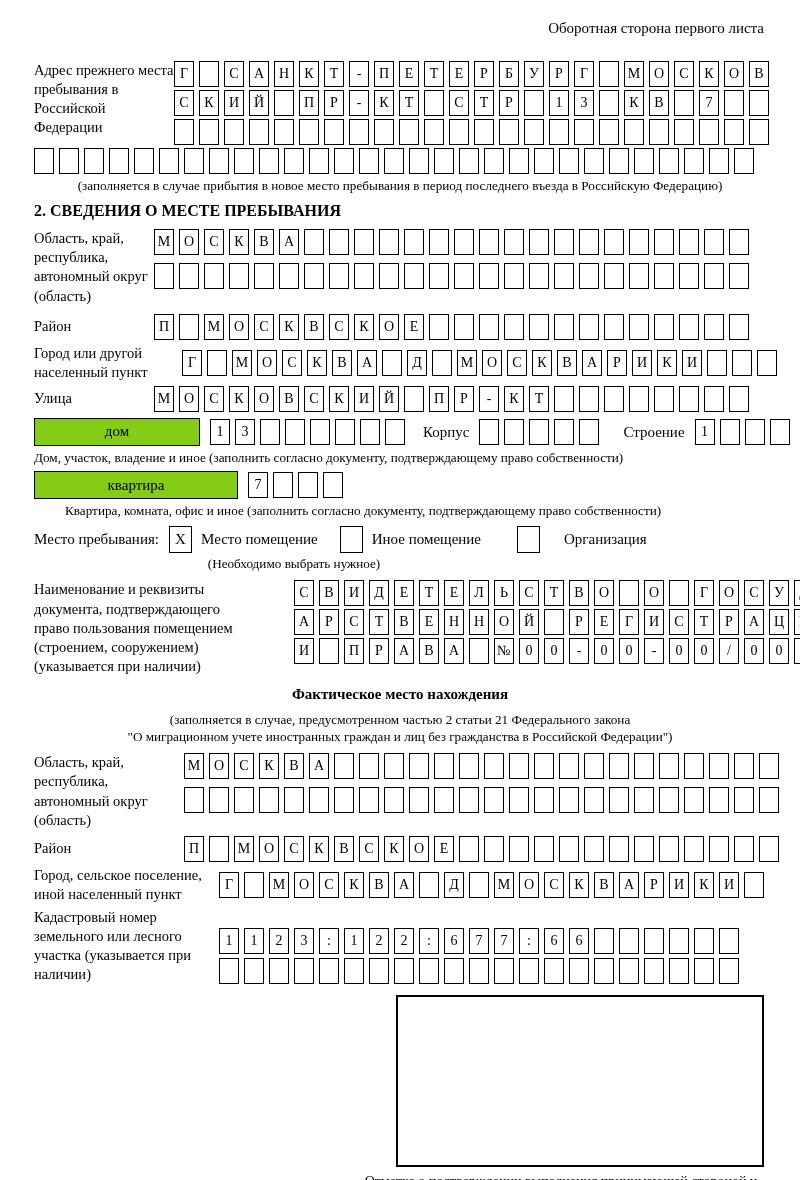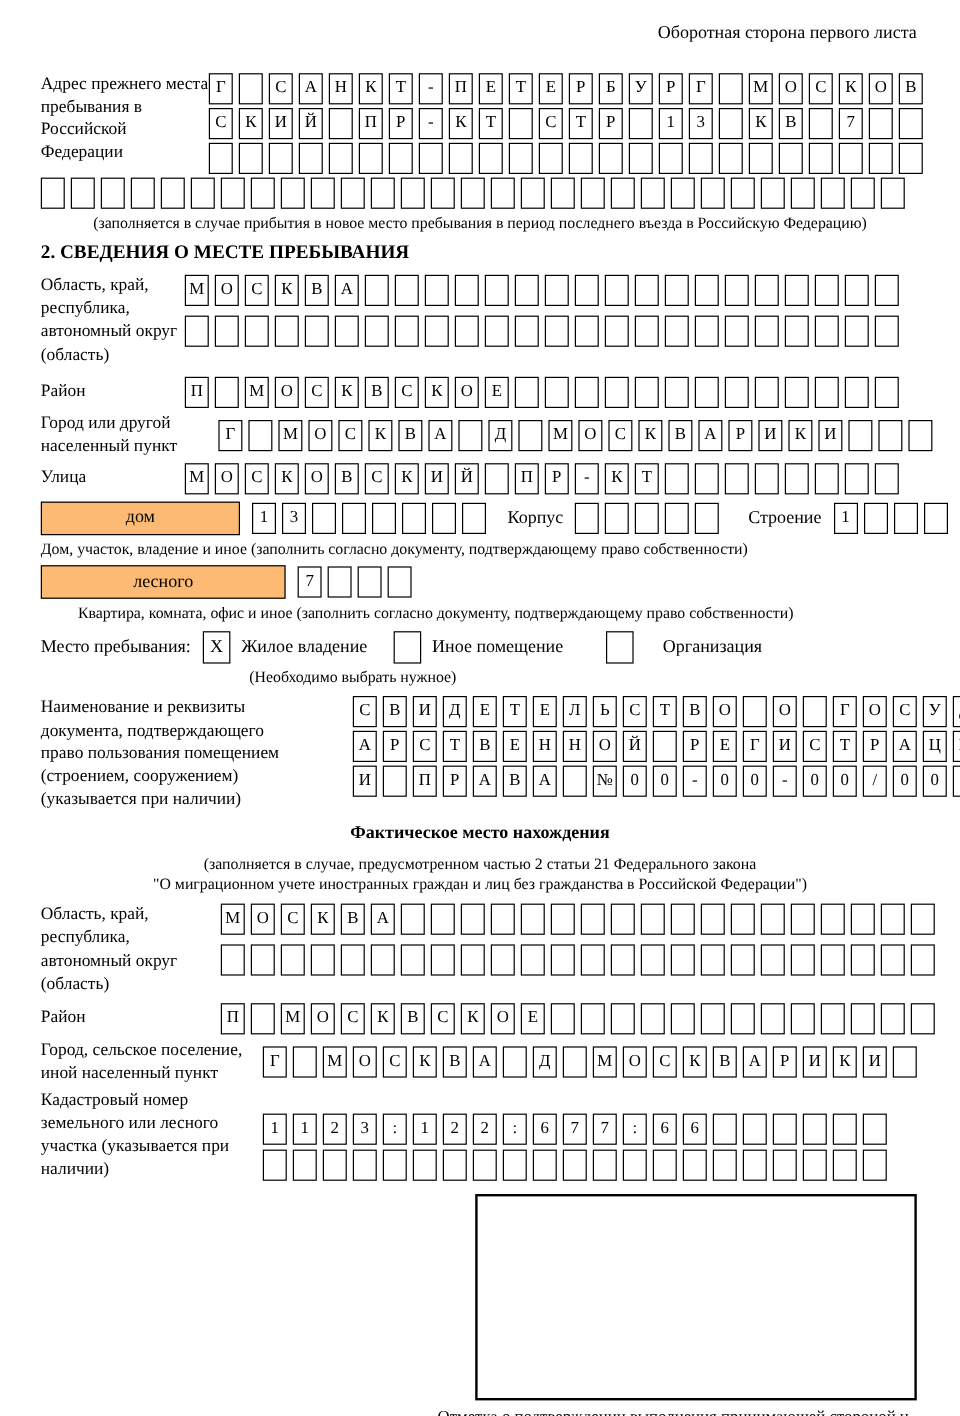--- a/index.html
+++ b/index.html
@@ -20,21 +20,21 @@
   }
   .rowgap{margin-bottom:3px;}
   .biggap{margin-bottom:8px;}
   .note{font-size:13.2px;line-height:1.3;}
   .note.center{text-align:center;}
   .sec-title{text-align:left;font-weight:bold;font-size:16px;margin:8px 0 9px 0;}
   .sub-title{text-align:center;font-weight:bold;font-size:15px;margin:10px 0 8px 0;}
   .widebox{
     border:1.6px solid #000;height:28px;box-sizing:border-box;
     display:flex;align-items:center;justify-content:center;
-    font-size:15px;flex:none;background:#fdba74;
+    font-size:15px;flex:none;background:#84cc16;
   }
   .inline-lbl{font-size:15px;flex:none;line-height:28px;}
   .checkbox{
     width:23px;height:27px;border:1.6px solid #000;box-sizing:border-box;
     display:flex;align-items:center;justify-content:center;font-size:15px;flex:none;background:#fff;
   }
   .stamp-box{
     width:368px;height:172px;border:2px solid #000;box-sizing:border-box;
     margin-left:auto;margin-right:2px;background:#fff;
   }
@@ -340,34 +340,34 @@
     <div class="cells">
         <div class="cell">1</div>
         <div class="cell"></div>
         <div class="cell"></div>
         <div class="cell"></div>
       </div>
   </div>
   <div class="note" style="margin-top:3px;">Дом, участок, владение и иное (заполнить согласно документу, подтверждающему право собственности)</div>
 
   <div class="frow" style="margin-top:5px;align-items:center;gap:10px;">
-    <div class="widebox" style="width:204px;">лесного</div>
+    <div class="widebox" style="width:204px;">квартира</div>
     <div class="cells">
         <div class="cell">7</div>
         <div class="cell"></div>
         <div class="cell"></div>
         <div class="cell"></div>
       </div>
   </div>
   <div class="note" style="margin-top:3px;margin-left:31px;">Квартира, комната, офис и иное (заполнить согласно документу, подтверждающему право собственности)</div>
 
   <div class="frow" style="margin-top:6px;align-items:flex-end;">
     <div class="inline-lbl">Место пребывания:</div>
     <div class="checkbox" style="margin-left:10px;">X</div>
-    <div class="inline-lbl" style="margin-left:9px;">Жилое владение</div>
+    <div class="inline-lbl" style="margin-left:9px;">Место помещение</div>
     <div class="checkbox" style="margin-left:22px;"></div>
     <div class="inline-lbl" style="margin-left:9px;">Иное помещение</div>
     <div class="checkbox" style="margin-left:36px;"></div>
     <div class="inline-lbl" style="margin-left:24px;">Организация</div>
   </div>
   <div class="note" style="text-align:center;width:520px;margin-top:2px;">(Необходимо выбрать нужное)</div>
 
   <div class="frow" style="margin-top:8px;gap:40px;">
     <div class="flabel" style="width:220px;">Наименование и реквизиты документа, подтверждающего право пользования помещением (строением, сооружением) (указывается при наличии)</div>
     <div>

